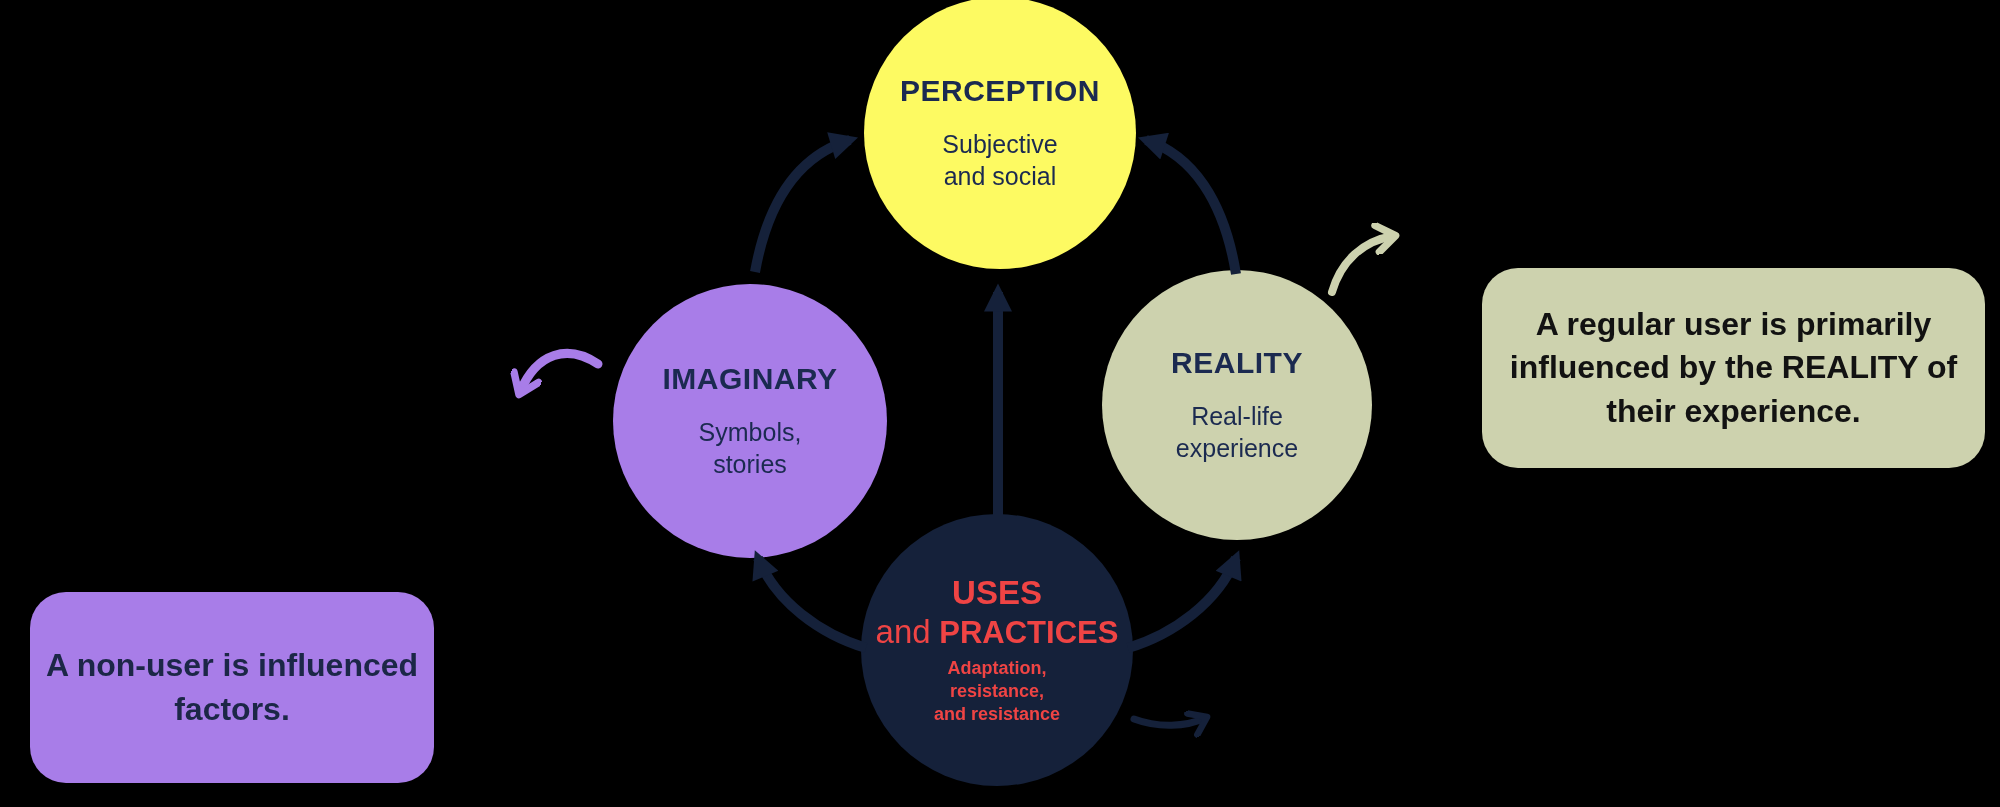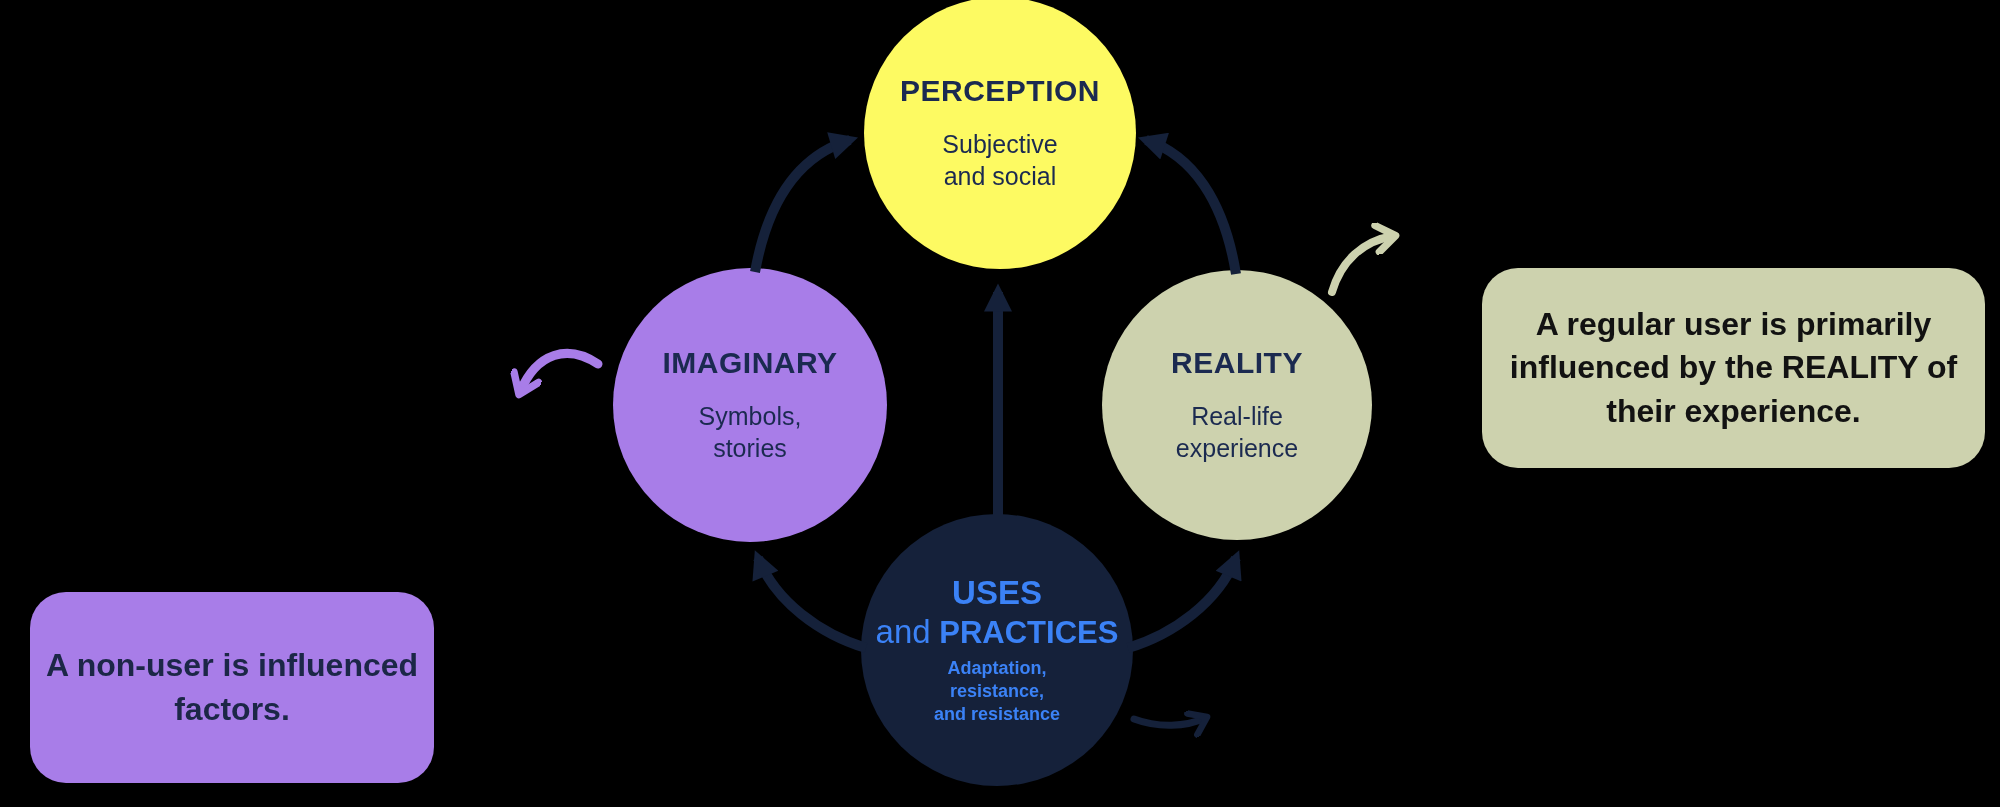--- a/index.html
+++ b/index.html
@@ -78,21 +78,21 @@
     text-align: center;
     z-index: 2;
     font-size: 32px;
     font-weight: 600;
     line-height: 1.36;
   }
   .callout span { display: block; white-space: nowrap; text-align: center; }
 
   
   .circle-perception { left: 864px; top: -3px;  width: 272px; height: 272px; }
-  .circle-imaginary  { left: 613px; top: 268px; width: 274px; height: 274px; }
+  .circle-imaginary  { left: 613px; top: 284px; width: 274px; height: 274px; }
   .circle-reality    { left: 1102px; top: 270px; width: 270px; height: 270px; }
   .circle-uses       { left: 861px; top: 514px; width: 272px; height: 272px; }
 
   
   .callout-non-user     { left: 30px;   top: 592px; width: 404px; height: 191px; }
   .callout-regular-user { left: 1482px; top: 268px; width: 503px; height: 200px; }
 </style>
 </head>
 <body>
 
@@ -142,21 +142,21 @@
   </div>
 
   <div class="circle circle-reality" style="background: rgb(205, 210, 174); color: rgb(27, 42, 80);">
     <div class="circle-title">REALITY</div>
     <div class="circle-subtitle">
       <span>Real-life</span>
       <span>experience</span>
     </div>
   </div>
 
-  <div class="circle circle-uses" style="background: rgb(21, 33, 58); color: #3b82f6;">
+  <div class="circle circle-uses" style="background: rgb(21, 33, 58); color: #ef4444;">
     <div class="uses-title-line1">USES</div>
     <div class="uses-title-line2">
       <span class="small-and">and</span>
       <span>PRACTICES</span>
     </div>
     <div class="uses-subtitle">
       <span>Adaptation,</span>
       <span>resistance,</span>
       <span>and resistance</span>
     </div>

